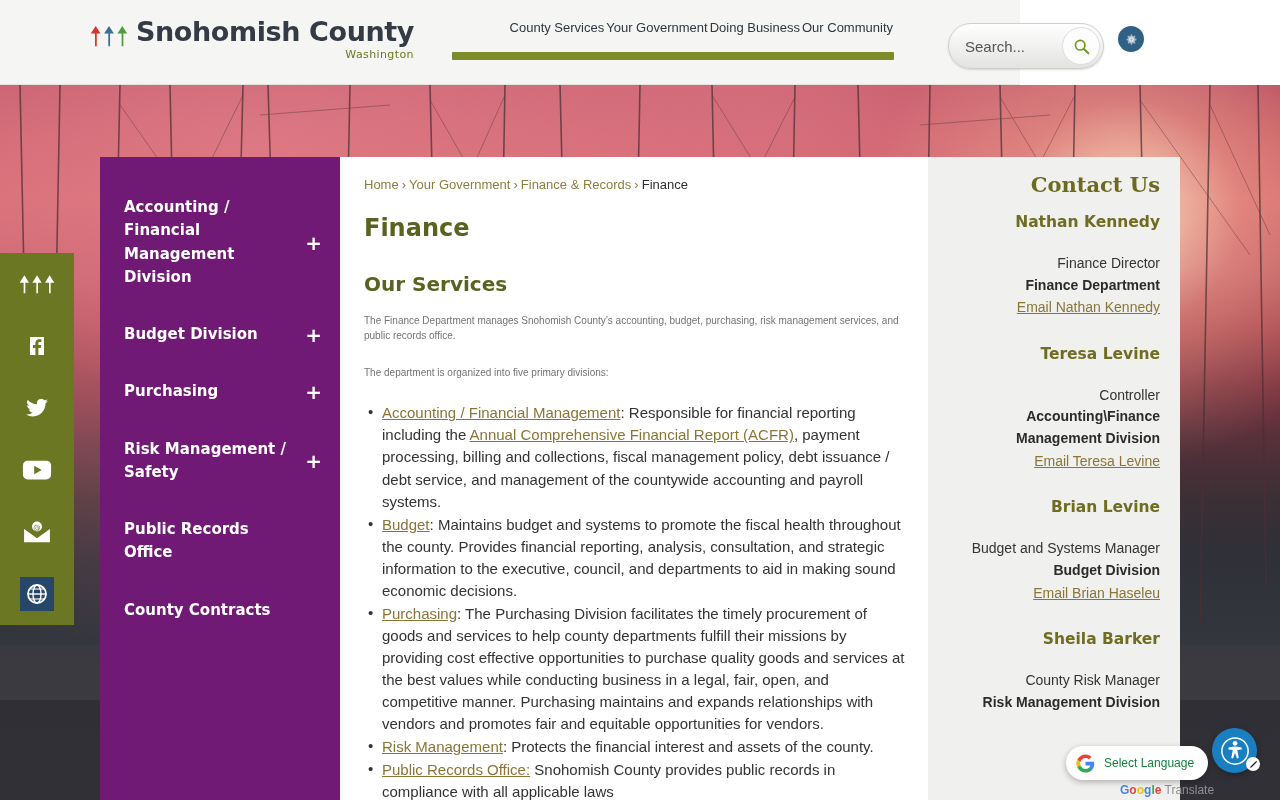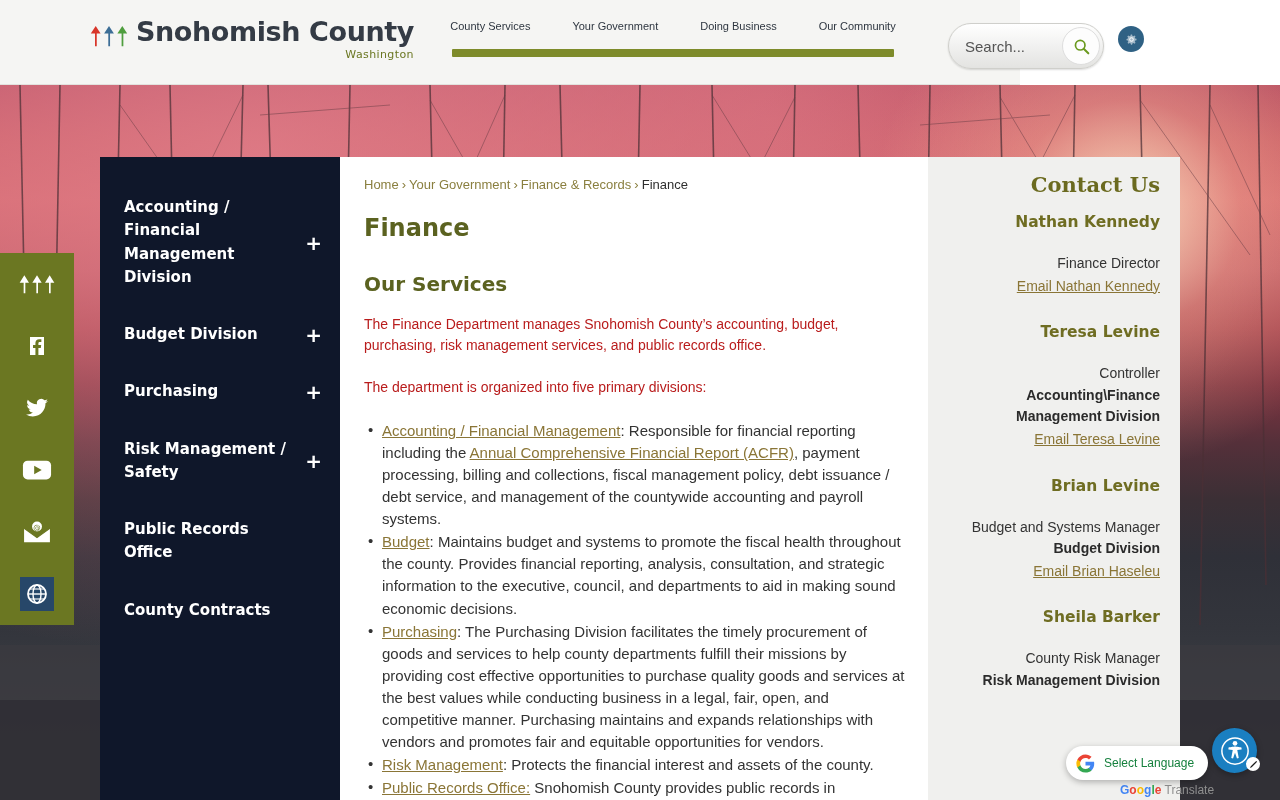--- a/index.html
+++ b/index.html
@@ -32,22 +32,22 @@
     font-size: 11px; font-weight: normal; color: #6b7722;
     text-align: right; letter-spacing: 0.4px; margin-top: 2px;
     font-family: "DejaVu Sans", sans-serif;
   }
 
   .mainnav {
     position: absolute; left: 452px; top: 20px;
     width: 442px;
   }
   .mainnav-items {
-    display: flex; justify-content: center;
-    font-size: 11px; color: #2e3640; white-space: nowrap; gap: 40px;
+    display: flex; justify-content: flex-end;
+    font-size: 13px; color: #2e3640; white-space: nowrap;
   }
   .mainnav-item { cursor: pointer; padding: 0 1px; }
   .mainnav-bar {
     margin-top: 17px; height: 8px; width: 442px;
     background: #7e8b2a; border-radius: 1px;
   }
 
   .searchbox {
     position: absolute; left: 948px; top: 23px;
     width: 156px; height: 46px;
@@ -110,21 +110,21 @@
     cursor: pointer;
   }
 
   
   .content {
     position: absolute; left: 100px; top: 157px;
     width: 1080px; height: 643px;
     display: flex;
   }
   .sidebar {
-    width: 240px; background: #0f172a; padding: 22px 0 0 0;
+    width: 240px; background: #701a75; padding: 22px 0 0 0;
   }
   .side-item {
     position: relative;
     padding: 17px 42px 17px 24px;
     color: #ffffff; font-size: 15px; font-weight: bold;
     line-height: 1.55; cursor: pointer;
     font-family: "DejaVu Sans", sans-serif;
   }
   .side-plus {
     position: absolute; right: 18px; top: 50%;
@@ -149,21 +149,21 @@
     font-size: 24px; color: #5b6220; font-weight: bold;
     margin-bottom: 30px;
     font-family: "DejaVu Sans", sans-serif;
   }
   h2.section-title {
     font-size: 20px; color: #5b6220; font-weight: bold;
     margin-bottom: 18px;
     font-family: "DejaVu Sans", sans-serif;
   }
   .body-p {
-    font-size: 14px; color: #b91c1c; line-height: 1.48;
+    font-size: 10px; color: #737373; line-height: 1.48;
     margin-bottom: 22px;
   }
   ul.div-list { list-style: none; margin: 0; padding: 0; }
   ul.div-list li {
     position: relative;
     font-size: 15px; color: #333333; line-height: 1.47;
     padding-left: 18px; margin-bottom: 1px;
   }
   ul.div-list li:before {
     content: "\2022";
@@ -391,21 +391,21 @@
         <li><a class="inline-link">Budget</a><span>: Maintains budget and systems to promote the fiscal health throughout the county. Provides financial reporting, analysis, consultation, and strategic information to the executive, council, and departments to aid in making sound economic decisions.</span></li>
         <li><a class="inline-link">Purchasing</a><span>: The Purchasing Division facilitates the timely procurement of goods and services to help county departments fulfill their missions by providing cost effective opportunities to purchase quality goods and services at the best values while conducting business in a legal, fair, open, and competitive manner. Purchasing maintains and expands relationships with vendors and promotes fair and equitable opportunities for vendors.</span></li>
         <li><a class="inline-link">Risk Management</a><span>: Protects the financial interest and assets of the county.</span></li>
         <li><a class="inline-link">Public Records Office:</a><span> Snohomish County provides public records in compliance with all applicable laws</span></li>
       </ul>
   </main>
 
   <aside class="rightcol">
     <div class="contact-heading">Contact Us</div>
     <div id="contact-list">
-        <div><div class="contact-name">Nathan Kennedy</div><div class="contact-role">Finance Director</div><a class="contact-email">Email Nathan Kennedy</a></div>
+        <div><div class="contact-name">Nathan Kennedy</div><div class="contact-role">Finance Director</div><div class="contact-dept">Finance Department</div><a class="contact-email">Email Nathan Kennedy</a></div>
         <div><div class="contact-name">Teresa Levine</div><div class="contact-role">Controller</div><div class="contact-dept">Accounting\Finance Management Division</div><a class="contact-email">Email Teresa Levine</a></div>
         <div><div class="contact-name">Brian Levine</div><div class="contact-role">Budget and Systems Manager</div><div class="contact-dept">Budget Division</div><a class="contact-email">Email Brian Haseleu</a></div>
         <div>
           <div class="contact-name">Sheila Barker</div>
           <div class="contact-role">County Risk Manager</div>
           <div class="contact-dept">Risk Management Division</div>
         </div>
       </div>
   </aside>
 </div>

